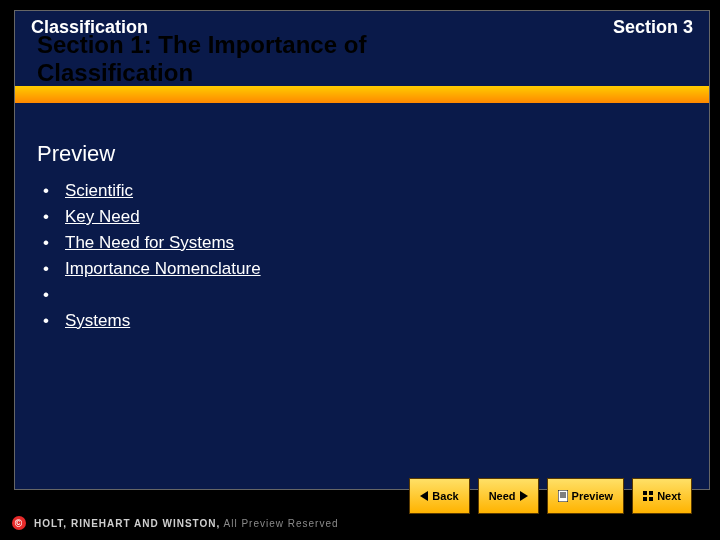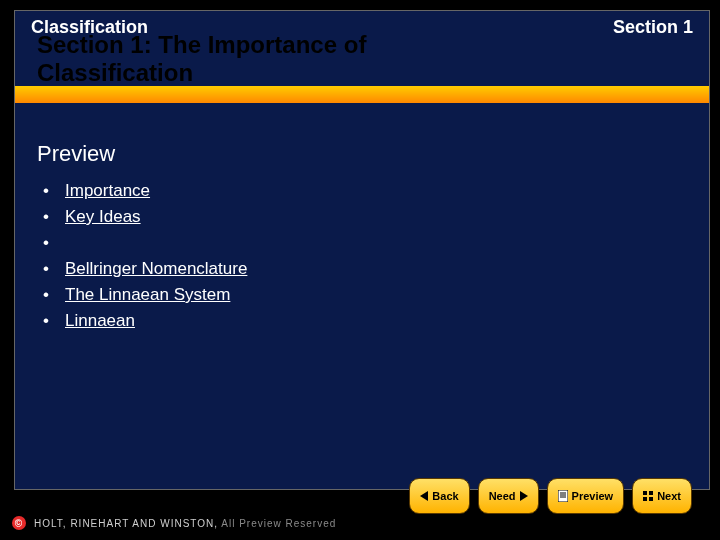--- a/index.html
+++ b/index.html
@@ -66,21 +66,21 @@
     justify-content: flex-end;
     align-items: center;
     gap: 8px;
     padding-right: 14px;
   }
   .pill {
     display: flex; align-items: center;
     height: 36px;
     background: linear-gradient(#ffe066, #ffb300);
     border: 1px solid #5a3a00;
-    border-radius: 10px;
+    border-radius: 0;
     padding: 0 10px;
     font-size: 11px;
     font-weight: bold;
     color: #000;
     cursor: pointer;
   }
   .pill .ico { margin-right: 4px; display:inline-flex; }
   .pill.next .ico { margin-left: 4px; margin-right: 0; }
 
   .copyright {
@@ -92,58 +92,58 @@
     font-size: 10px;
     letter-spacing: 1px;
     font-family: "Arial Narrow", Arial, sans-serif;
   }
   .copyright .c {
     width: 14px; height: 14px; border-radius: 50%;
     background: #e62a2a; color: #fff;
     display:flex; align-items:center; justify-content:center;
     font-size: 10px; font-weight:bold;
   }
-  .copyright strong { color: #cfcfcf; font-weight: normal; }
+  .copyright strong { color: #cfcfcf; font-weight: bold; }
 </style>
 </head>
 <body>
 
 <div class="slide">
   <div class="hdr">
     <span>Classification</span>
-    <span>Section 1</span>
+    <span>Section 3</span>
   </div>
 
   <div class="title">Section 1: The Importance of Classification</div>
 
   <div class="subhead">Preview</div>
 
   <div class="list">
     <div class="row">
       <span class="bullet">•</span>
-      <span class="link">Importance</span>
+      <span class="link">Scientific</span>
     </div>
     <div class="row">
       <span class="bullet">•</span>
-      <span class="link">Key Ideas</span>
+      <span class="link">Key Need</span>
+    </div>
+    <div class="row">
+      <span class="bullet">•</span>
+      <span class="link">The Need for Systems</span>
+    </div>
+    <div class="row">
+      <span class="bullet">•</span>
+      <span class="link">Importance Nomenclature</span>
     </div>
     <div class="row">
       <span class="bullet">•</span>
     </div>
     <div class="row">
       <span class="bullet">•</span>
-      <span class="link">Bellringer Nomenclature</span>
-    </div>
-    <div class="row">
-      <span class="bullet">•</span>
-      <span class="link">The Linnaean System</span>
-    </div>
-    <div class="row">
-      <span class="bullet">•</span>
-      <span class="link">Linnaean</span>
+      <span class="link">Systems</span>
     </div>
   </div>
 </div>
 
 <div class="nav">
   <div class="pill">
     <span class="ico">
       <svg width="8" height="10" viewBox="0 0 8 10">
           <polygon points="8,0 8,10 0,5" fill="#000"></polygon>
         </svg>

